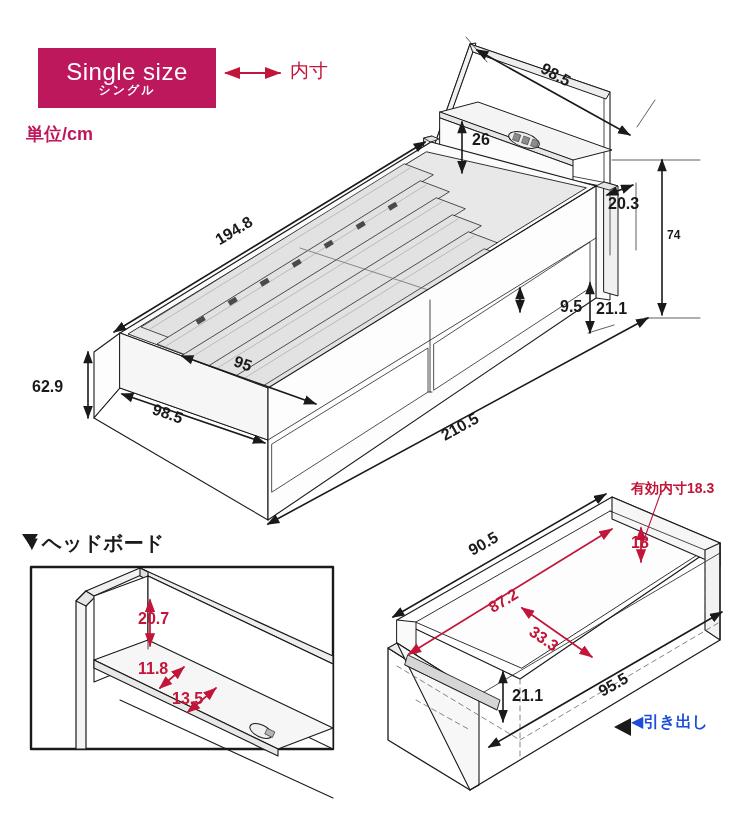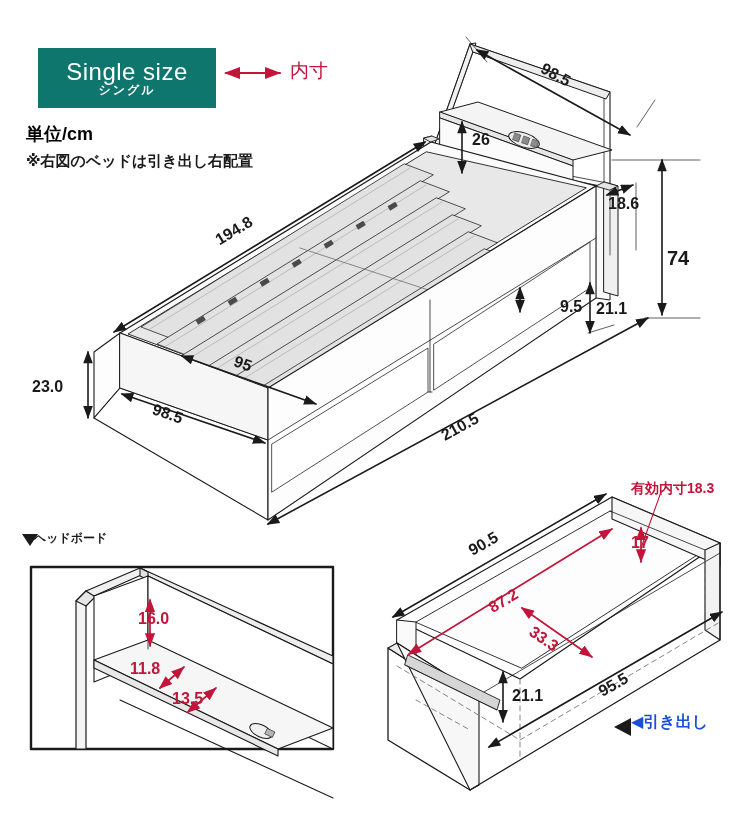--- a/index.html
+++ b/index.html
@@ -24,21 +24,21 @@
     width: 750px;
     height: 819px;
   }
   
   .badge {
     position: absolute;
     left: 38px;
     top: 48px;
     width: 178px;
     height: 60px;
-    background: #0f766e;
+    background: #be185d;
     color: #ffffff;
     display: flex;
     flex-direction: column;
     align-items: center;
     justify-content: center;
     line-height: 1;
   }
   .badge-en {
     font-size: 24px;
     font-weight: 400;
@@ -56,35 +56,35 @@
     font-size: 19px;
     font-weight: 400;
     color: #c2153a;
   }
   .unit-text {
     position: absolute;
     left: 26px;
     top: 122px;
     font-size: 18px;
     font-weight: 700;
-    color: #000000;
+    color: #be185d;
   }
   .note-text {
     position: absolute;
     left: 26px;
     top: 152px;
     font-size: 15px;
     font-weight: 700;
     color: #1a1a1a;
   }
   .panel-caption {
     position: absolute;
     left: 22px;
     top: 530px;
-    font-size: 12px;
+    font-size: 20px;
     font-weight: 700;
     color: #1a1a1a;
   }
   .drawer-caption {
     position: absolute;
     left: 631px;
     top: 712px;
     font-size: 16px;
     font-weight: 700;
     color: #1d4ed8;
@@ -99,22 +99,21 @@
     transform-origin: 50% 50%;
   }
   .dim.red {
     color: #c2153a;
   }
   .dim.small {
     font-size: 14px;
     text-align: center;
   }
   .dim.big {
-    font-size: 20px;
-    margin-top: 19px;
+    font-size: 12px;
   }
 </style>
 </head>
 <body>
 
 <div id="page">
 
   <svg class="layer" viewBox="0 0 750 819">
     <defs>
       <marker id="ah" markerWidth="9" markerHeight="9" refX="7.5" refY="3" orient="auto">
@@ -332,41 +331,40 @@
     </g>
   </svg>
 
   <div class="badge">
     <div class="badge-en">Single size</div>
     <div class="badge-jp">シングル</div>
   </div>
 
   <div class="legend-label">内寸</div>
   <div class="unit-text">単位/cm</div>
-  <div class="note-text">※右図のベッドは引き出し右配置</div>
 
   <div class="dim" style="left:540px; top:66px; transform:rotate(29deg);">98.5</div>
   <div class="dim" style="left:472px; top:131px;">26</div>
-  <div class="dim" style="left:608px; top:195px;">18.6</div>
+  <div class="dim" style="left:608px; top:195px;">20.3</div>
   <div class="dim big" style="left:667px; top:228px;">74</div>
   <div class="dim" style="left:214px; top:222px; transform:rotate(-31deg);">194.8</div>
   <div class="dim" style="left:234px; top:355px; transform:rotate(19deg);">95</div>
   <div class="dim" style="left:152px; top:405px; transform:rotate(19deg);">98.5</div>
-  <div class="dim" style="left:32px; top:378px;">23.0</div>
+  <div class="dim" style="left:32px; top:378px;">62.9</div>
   <div class="dim" style="left:560px; top:298px;">9.5</div>
   <div class="dim" style="left:596px; top:300px;">21.1</div>
   <div class="dim" style="left:440px; top:418px; transform:rotate(-29deg);">210.5</div>
 
   <div class="panel-caption">▼ヘッドボード</div>
-  <div class="dim red" style="left:138px; top:610px;">16.0</div>
-  <div class="dim red" style="left:130px; top:660px;text-align:center;">11.8</div>
+  <div class="dim red" style="left:138px; top:610px;">20.7</div>
+  <div class="dim red" style="left:138px; top:660px;text-align:center;">11.8</div>
   <div class="dim red" style="left:172px; top:690px;">13.5</div>
 
   <div class="drawer-caption">◀引き出し</div>
   <div class="dim" style="left:468px; top:535px; transform:rotate(-30deg);">90.5</div>
   <div class="dim red" style="left:488px; top:592px; transform:rotate(-31deg);">87.2</div>
   <div class="dim red" style="left:528px; top:630px; transform:rotate(35deg);">33.3</div>
-  <div class="dim red" style="left:631px; top:534px;">17</div>
+  <div class="dim red" style="left:631px; top:534px;">18</div>
   <div class="dim red small" style="left:631px; top:480px;">有効内寸18.3</div>
   <div class="dim" style="left:512px; top:687px;">21.1</div>
   <div class="dim" style="left:598px; top:676px; transform:rotate(-30deg);">95.5</div>
 
 </div>
 
 </body></html>

